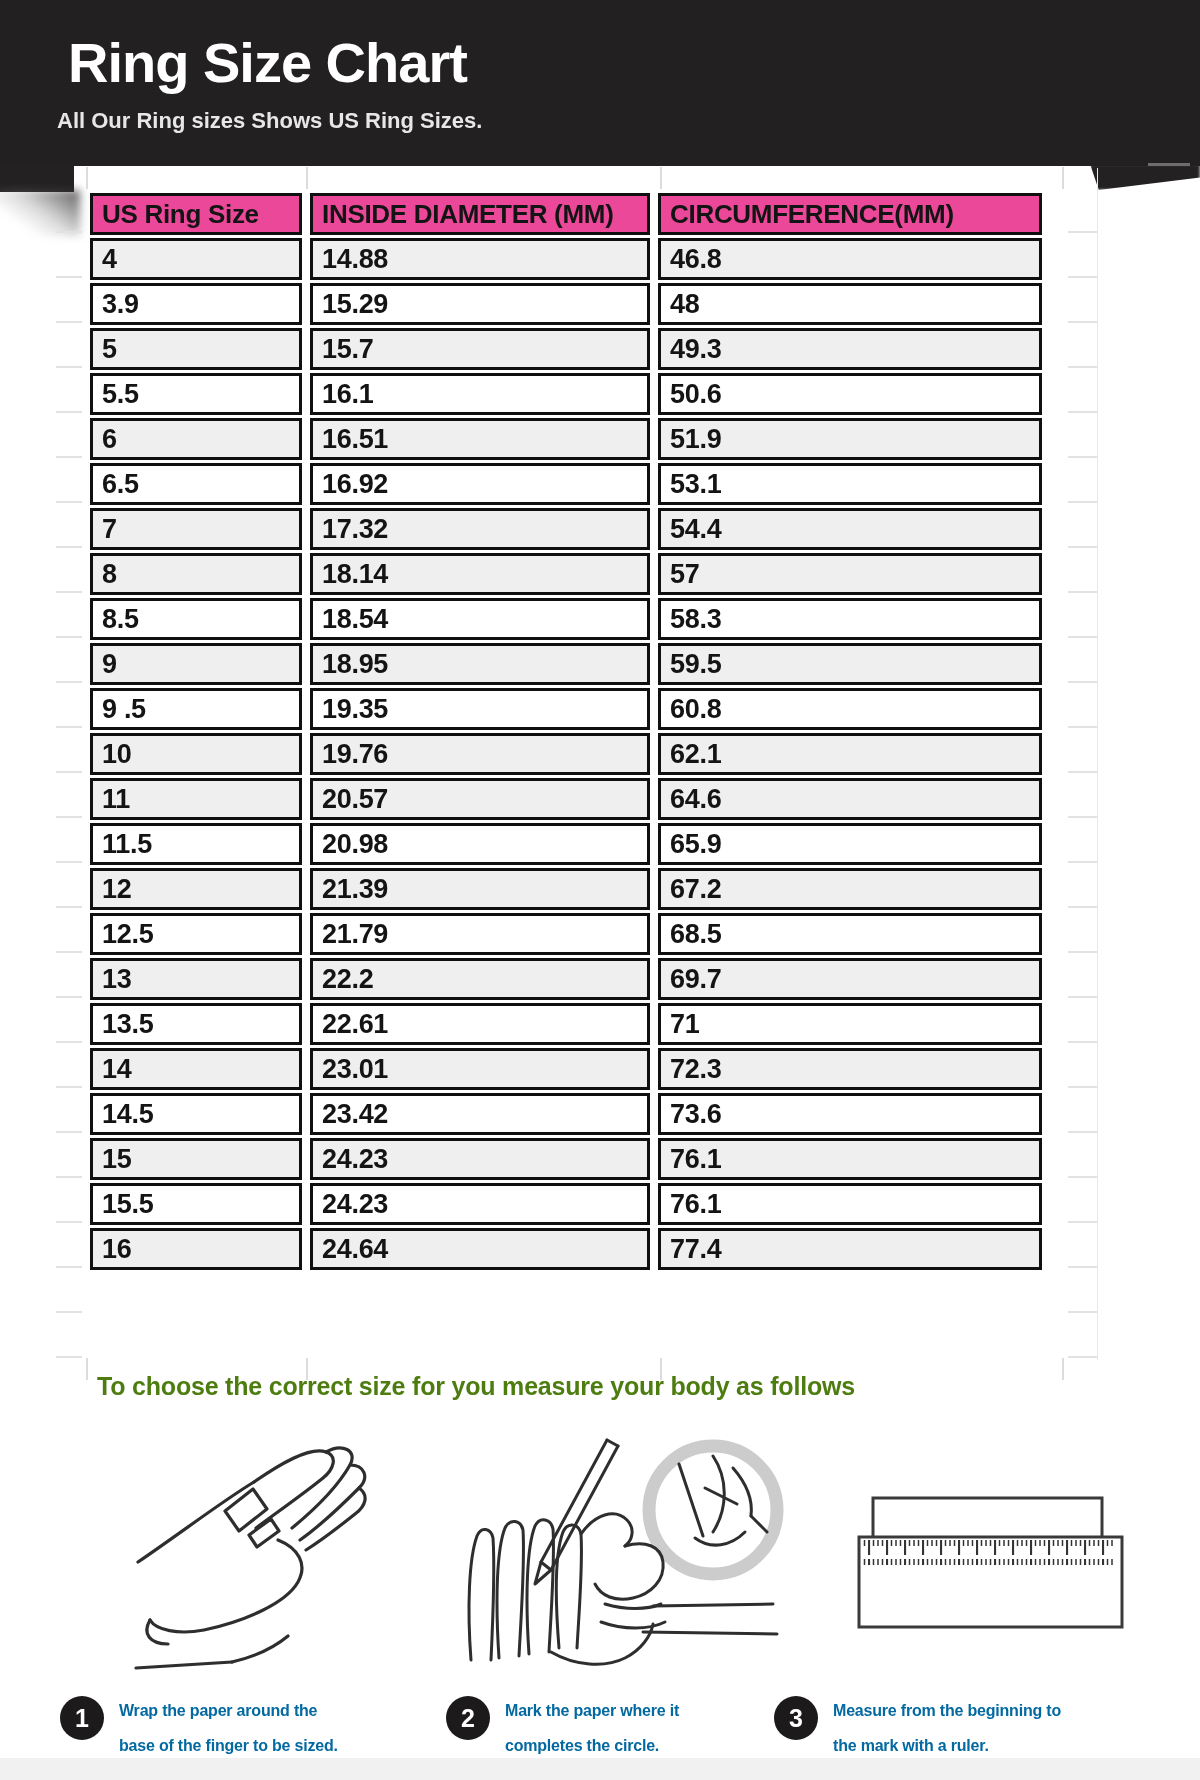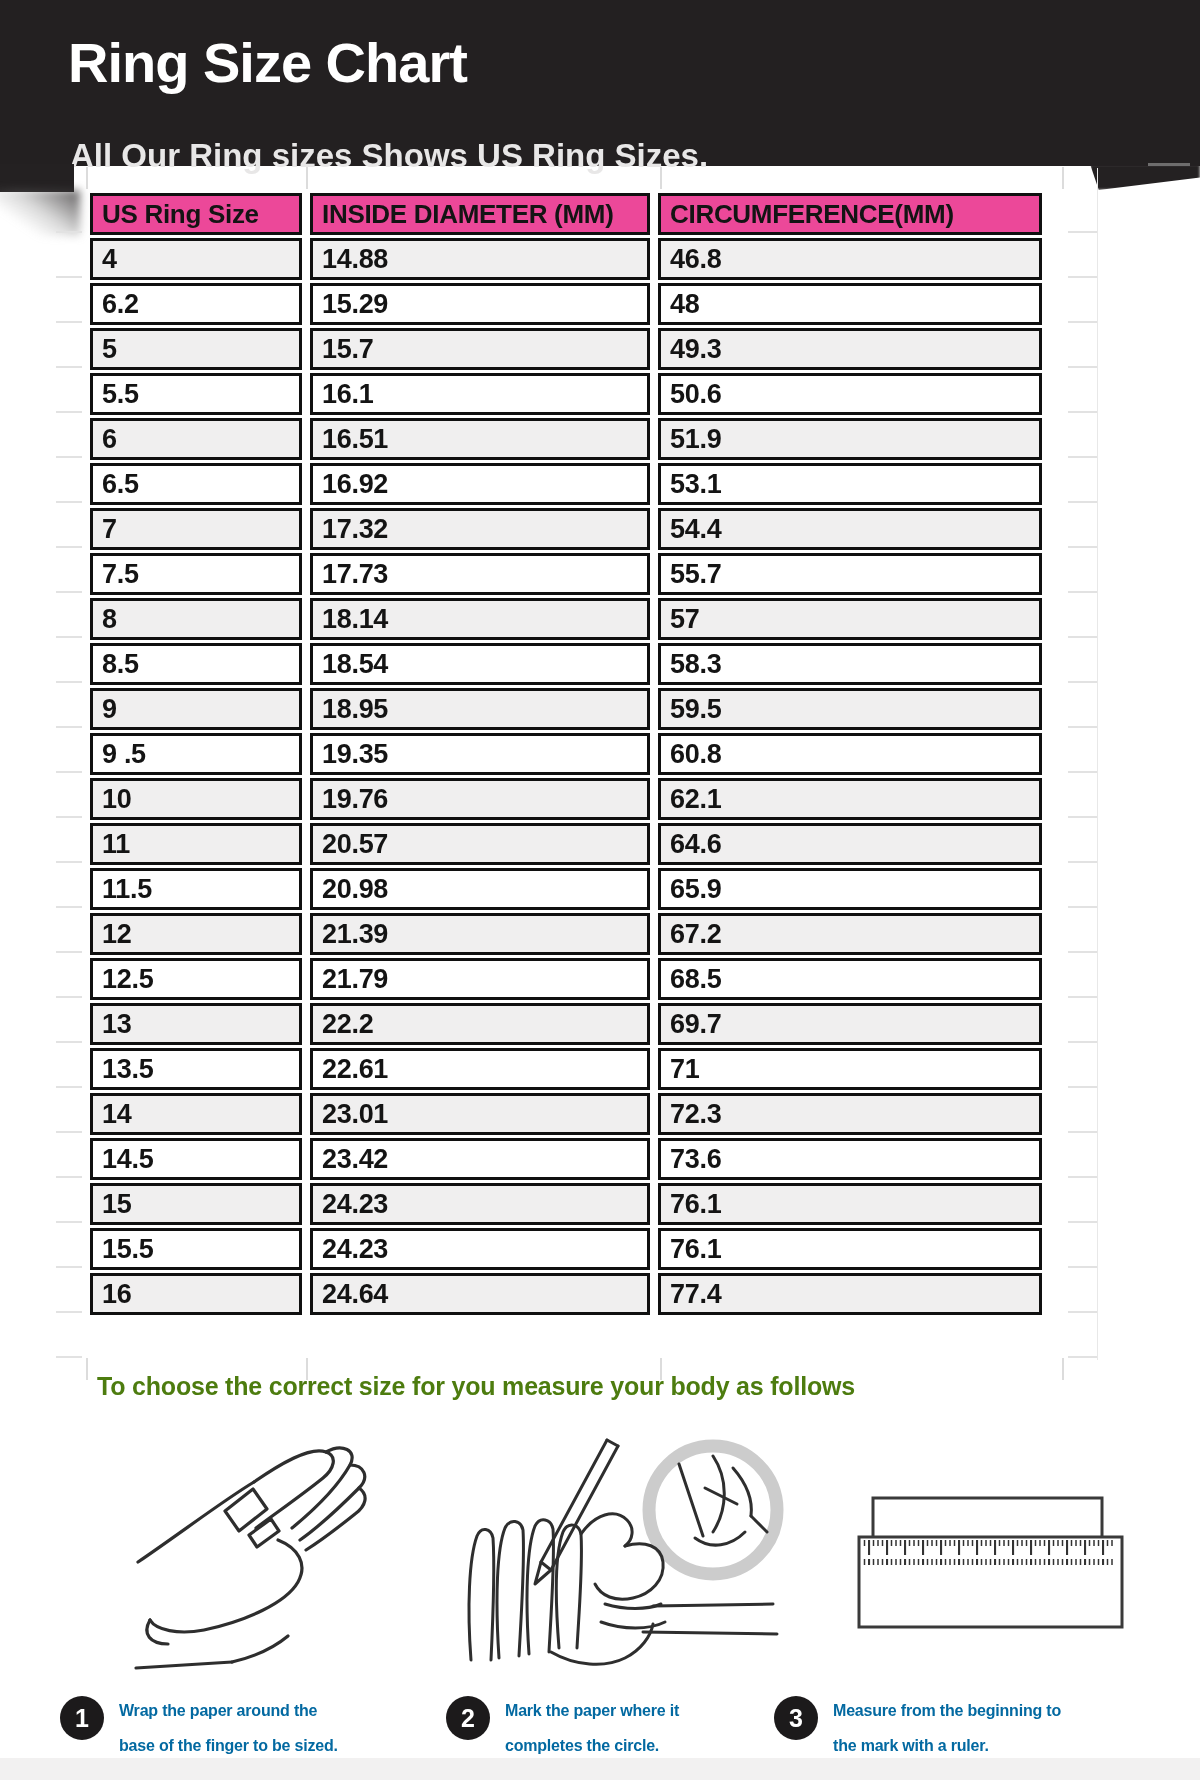--- a/index.html
+++ b/index.html
@@ -3,21 +3,21 @@
 <meta charset="utf-8">
 <style>
   html,body{margin:0;padding:0;background:#ffffff;}
   .page{position:relative;width:1200px;height:1780px;background:#ffffff;overflow:hidden;
         font-family:"Liberation Sans", sans-serif;}
 
   
   .banner{position:absolute;left:0;top:0;width:1200px;height:166px;background:#232021;}
   .banner-title{position:absolute;left:68px;top:30px;color:#ffffff;font-size:56px;font-weight:bold;
                 letter-spacing:-1px;}
-  .banner-subtitle{position:absolute;left:70px;top:108px;color:#e8e7e7;font-size:33px;font-weight:600;margin-top:29px;}
+  .banner-subtitle{position:absolute;left:57px;top:108px;color:#e8e7e7;font-size:22px;font-weight:600;}
   .corner-left{position:absolute;left:0;top:164px;width:74px;height:28px;background:#242122;}
   .corner-left-smudge{position:absolute;left:-6px;top:190px;width:86px;height:46px;
         background:linear-gradient(215deg, rgba(55,52,53,.8), rgba(130,130,130,.3) 45%, rgba(255,255,255,0) 72%);
         filter:blur(4px);border-bottom-left-radius:46px;}
   .corner-right{position:absolute;right:0;top:164px;width:110px;height:26px;background:#242122;
         clip-path:polygon(0 0,100% 0,100% 52%,8% 100%);filter:blur(1.5px);}
   .corner-right-dash{position:absolute;left:1148px;top:163px;width:42px;height:3px;background:#8f8f8f;opacity:.7;}
 
   
   .gridstub-v{position:absolute;width:2px;background:#dcdcdc;}
@@ -91,21 +91,21 @@
         <th>CIRCUMFERENCE(MM)</th>
       </tr>
     </thead>
     <tbody id="ring-table-body">
         <tr>
           <td class="shade">4</td>
           <td class="shade">14.88</td>
           <td class="shade">46.8</td>
         </tr>
         <tr>
-          <td>6.2</td>
+          <td>3.9</td>
           <td>15.29</td>
           <td>48</td>
         </tr>
         <tr>
           <td class="shade">5</td>
           <td class="shade">15.7</td>
           <td class="shade">49.3</td>
         </tr>
         <tr>
           <td>5.5</td>
@@ -119,25 +119,20 @@
         </tr>
         <tr>
           <td>6.5</td>
           <td>16.92</td>
           <td>53.1</td>
         </tr>
         <tr>
           <td class="shade">7</td>
           <td class="shade">17.32</td>
           <td class="shade">54.4</td>
-        </tr>
-        <tr>
-          <td>7.5</td>
-          <td>17.73</td>
-          <td>55.7</td>
         </tr>
         <tr>
           <td class="shade">8</td>
           <td class="shade">18.14</td>
           <td class="shade">57</td>
         </tr>
         <tr>
           <td>8.5</td>
           <td>18.54</td>
           <td>58.3</td>

